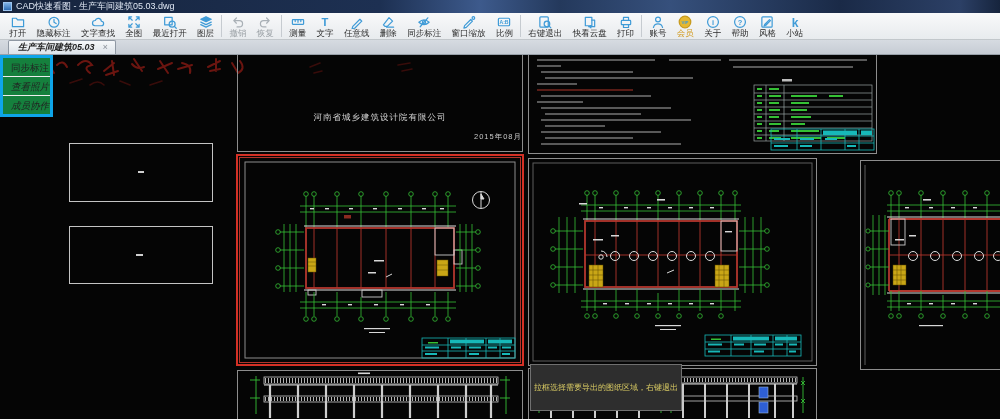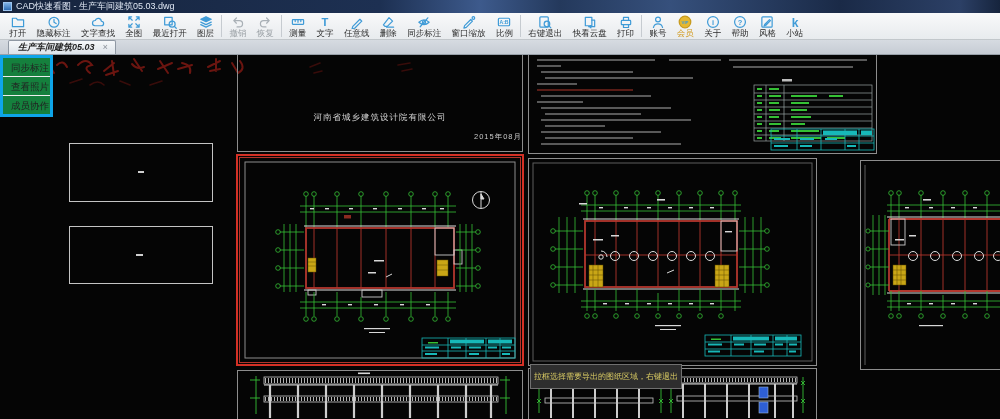--- a/index.html
+++ b/index.html
@@ -29,24 +29,24 @@
   .tab{background:linear-gradient(#f6f8fa,#dde3e9);border:1px solid #8f98a3;border-bottom:none;border-radius:2px 2px 0 0;
     font-size:9px;font-weight:bold;color:#222;padding:1px 7px 1px 9px;display:flex;align-items:center;gap:8px;height:14px;font-style:italic;}
   .tabclose{color:#8a9099;font-size:9px;font-weight:normal;line-height:9px;}
   
   .canvas{position:absolute;left:0;top:55px;width:1000px;height:364px;background:#050505;overflow:hidden;}
   .abs{position:absolute;}
   .sheet{border:1px solid #8d8d8d;}
   
   .sidemenu{left:0;top:0;width:53px;background:#15803d;border:3px solid #0ea5e9;z-index:6;}
   .sidemenu .mi{font-size:9.5px;color:#222;padding:3.5px 0 3.5px 8px;line-height:11px;}
-  .sidemenu .mi+.mi{border-top:1px solid #eee;}
+  .sidemenu .mi+.mi{border-top:1px solid #eee;font-style:italic;}
   
   .tooltip{left:530px;top:309px;background:#2e2e2e;border:1px solid #707070;color:#d8ca63;
-    font-size:8px;line-height:9px;padding:7px 3px;z-index:7;white-space:nowrap;}
+    font-size:8px;line-height:9px;padding:18px 3px;z-index:7;white-space:nowrap;}
   
   .coversheet{left:237px;top:0;width:286px;height:97px;border-left:1px solid #8d8d8d;border-right:1px solid #8d8d8d;border-bottom:1px solid #8d8d8d;padding-left:45px;}
   .company{position:absolute;left:0;right:0;top:57px;text-align:center;color:#d9d9d9;font-size:8.5px;letter-spacing:1px;}
   .cdate{position:absolute;left:0;right:0;top:77px;text-align:right;color:#c9c9c9;font-size:7.5px;letter-spacing:1px;}
   .thumb{border:1px solid #c4c4c4;}
   svg.draw{display:block;}
 </style>
 </head>
 <body>
 

